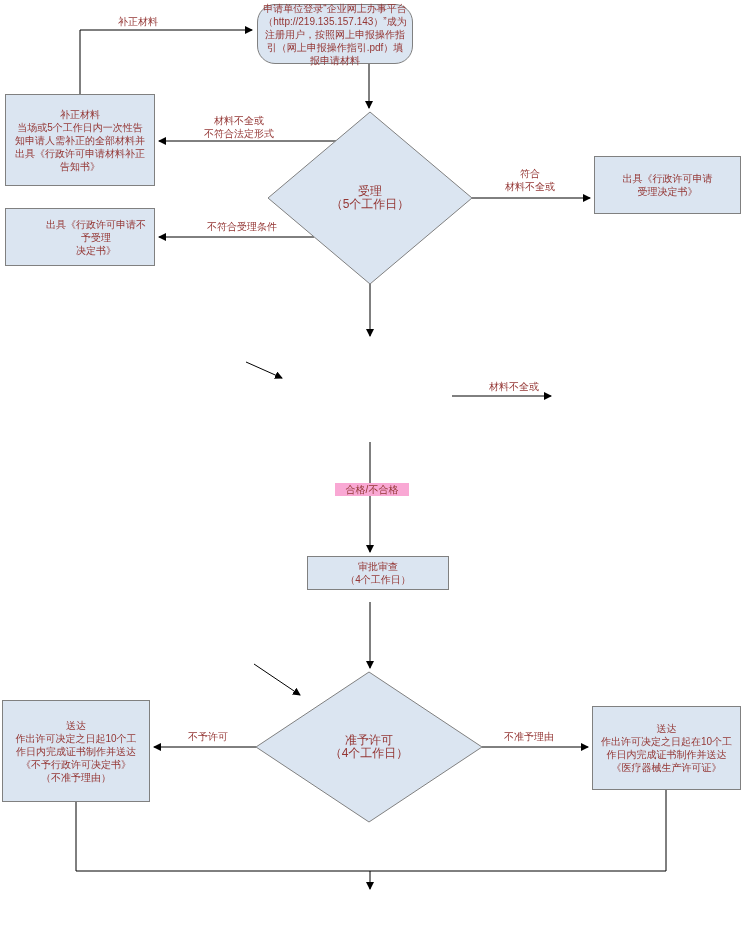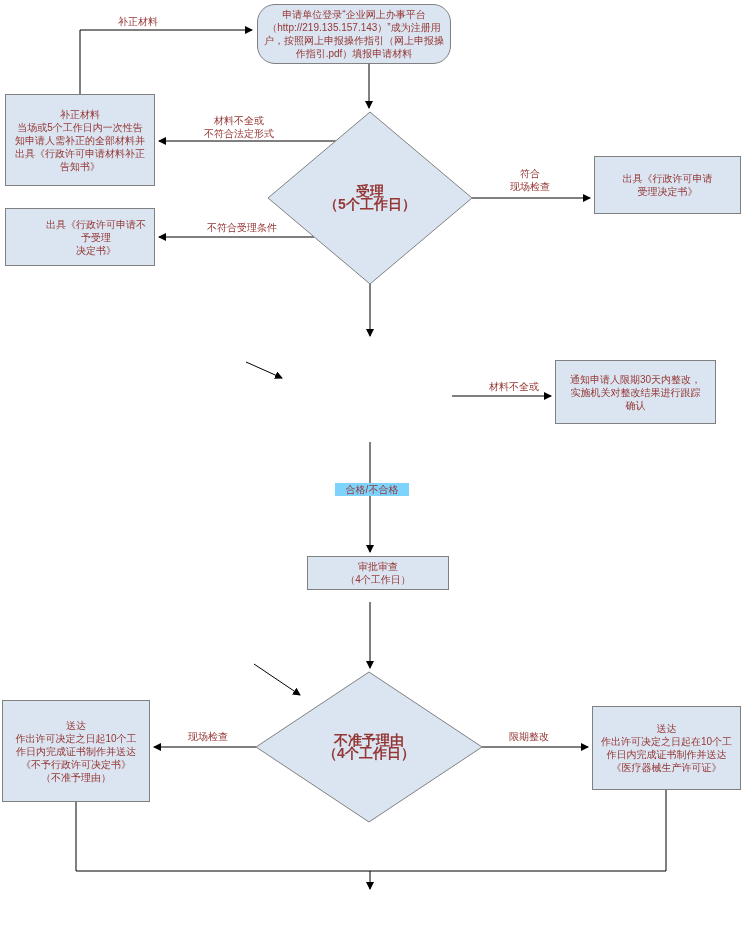--- a/index.html
+++ b/index.html
@@ -23,40 +23,39 @@
     align-items:center;
     justify-content:center;
     text-align:center;
     white-space:pre-line;
     padding:2px 4px;
   }
   .stadium{border-radius:18px;white-space:normal;}
   .diamond-label{
     position:absolute;
     color:#943634;
-    font-size:14px;
+    font-size:12px;
     line-height:13px;
     display:flex;
     align-items:center;
     justify-content:center;
     text-align:center;
     white-space:pre-line;
     background:transparent;
     border:none;
-    font-weight:bold;
   }
   .edge-label{
     position:absolute;
     color:#943634;
     font-size:10px;
     line-height:13px;
     text-align:center;
     white-space:pre-line;
   }
-  .edge-label.on-line{background:#7dd3fc;padding:0 2px;}
+  .edge-label.on-line{background:#f9a8d4;padding:0 2px;}
 </style>
 </head>
 <body>
 
 <div class="canvas">
 
   <svg class="layer" width="744" height="936" viewBox="0 0 744 936">
     <defs>
       <marker id="arrow" markerWidth="8" markerHeight="8" refX="7" refY="4" orient="auto">
         <path d="M0,0 L8,4 L0,8 z" fill="#000000"></path>
@@ -91,73 +90,70 @@
 
     <line x1="76" y1="802" x2="76" y2="871" stroke="#000" stroke-width="1"></line>
     <line x1="666" y1="790" x2="666" y2="871" stroke="#000" stroke-width="1"></line>
     <line x1="76" y1="871" x2="666" y2="871" stroke="#000" stroke-width="1"></line>
     <line x1="370" y1="871" x2="370" y2="889" stroke="#000" stroke-width="1" marker-end="url(#arrow)"></line>
 
     <polygon points="370,112 472,198 370,284 268,198" fill="#dbe5f1" stroke="#808080" stroke-width="1"></polygon>
     <polygon points="369,672 482,747 369,822 256,747" fill="#dbe5f1" stroke="#808080" stroke-width="1"></polygon>
   </svg>
 
-  <div class="node stadium" style="left:257px;top:4px;width:194px;height:60px;">申请单位登录“企业网上办事平台（http://219.135.157.143）”成为注册用户，按照网上申报操作指引（网上申报操作指引.pdf）填报申请材料</div>
+  <div class="node stadium" style="left:257px;top:4px;width:156px;height:60px;">申请单位登录“企业网上办事平台（http://219.135.157.143）”成为注册用户，按照网上申报操作指引（网上申报操作指引.pdf）填报申请材料</div>
 
   <div class="node" style="left:5px;top:94px;width:150px;height:92px;">补正材料
 当场或5个工作日内一次性告
 知申请人需补正的全部材料并
 出具《行政许可申请材料补正
 告知书》</div>
 
   <div class="node" style="left:5px;top:208px;width:150px;height:58px;padding-left:36px;">出具《行政许可申请不予受理
 决定书》</div>
 
   <div class="diamond-label" style="left:300px;top:172px;width:140px;height:52px;">受理
 （5个工作日）</div>
 
   <div class="node" style="left:594px;top:156px;width:147px;height:58px;">出具《行政许可申请
 受理决定书》</div>
 
 
-  <div class="node" style="left:555px;top:360px;width:161px;height:64px;">通知申请人限期30天内整改，
-实施机关对整改结果进行跟踪
-确认</div>
 
   <div class="node" style="left:307px;top:556px;width:142px;height:34px;">审批审查
 （4个工作日）</div>
 
-  <div class="diamond-label" style="left:299px;top:721px;width:140px;height:52px;">不准予理由
+  <div class="diamond-label" style="left:299px;top:721px;width:140px;height:52px;">准予许可
 （4个工作日）</div>
 
   <div class="node" style="left:2px;top:700px;width:148px;height:102px;">送达
 作出许可决定之日起10个工
 作日内完成证书制作并送达
 《不予行政许可决定书》
 （不准予理由）</div>
 
   <div class="node" style="left:592px;top:706px;width:149px;height:84px;">送达
 作出许可决定之日起在10个工
 作日内完成证书制作并送达
 《医疗器械生产许可证》</div>
 
 
   <div class="edge-label" style="left:106px;top:15px;width:64px;">补正材料</div>
 
   <div class="edge-label" style="left:188px;top:114px;width:102px;">材料不全或
 不符合法定形式</div>
 
-  <div class="edge-label" style="left:192px;top:221px;width:100px;">不符合受理条件</div>
+  <div class="edge-label" style="left:192px;top:221px;width:100px;font-family:Liberation Mono, monospace;">不符合受理条件</div>
 
   <div class="edge-label" style="left:502px;top:167px;width:56px;">符合
-现场检查</div>
+材料不全或</div>
 
 
   <div class="edge-label" style="left:488px;top:380px;width:52px;">材料不全或</div>
 
   <div class="edge-label on-line" style="left:335px;top:483px;width:70px;">合格/不合格</div>
 
 
-  <div class="edge-label" style="left:182px;top:730px;width:52px;">现场检查</div>
+  <div class="edge-label" style="left:182px;top:730px;width:52px;">不予许可</div>
 
-  <div class="edge-label" style="left:503px;top:730px;width:52px;">限期整改</div>
+  <div class="edge-label" style="left:503px;top:730px;width:52px;">不准予理由</div>
 
 </div>
 
 </body></html>

